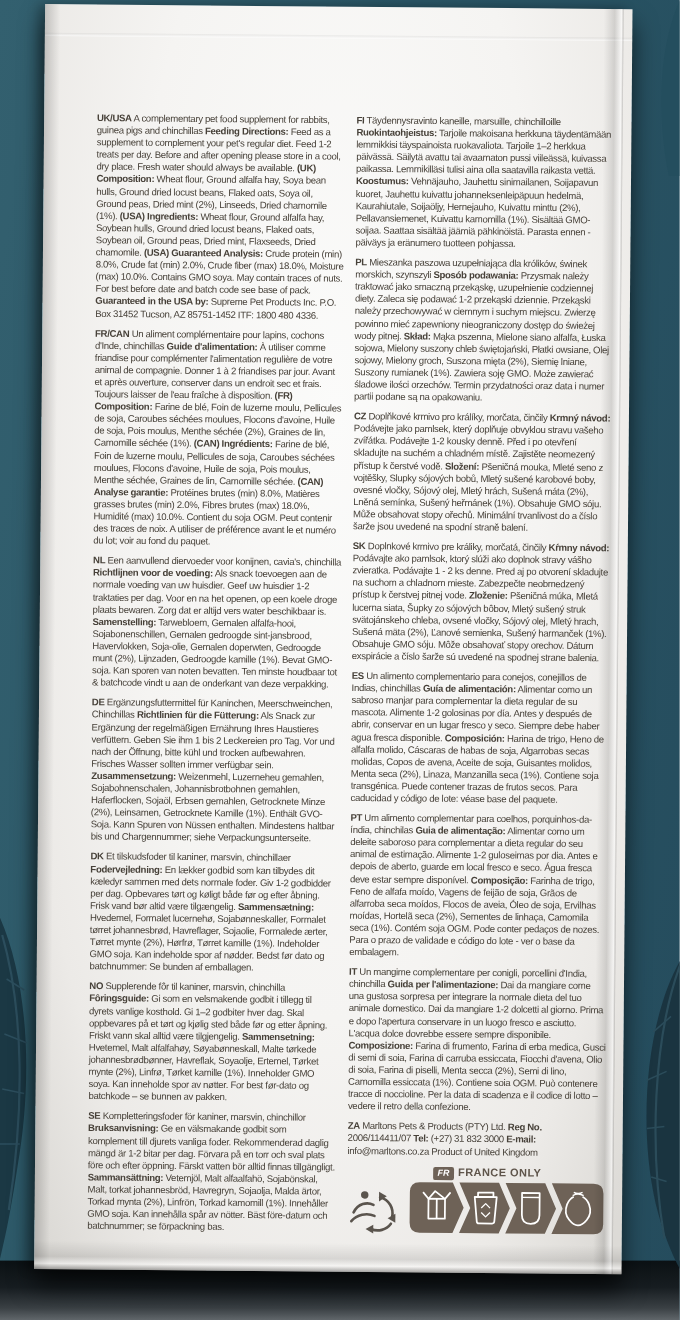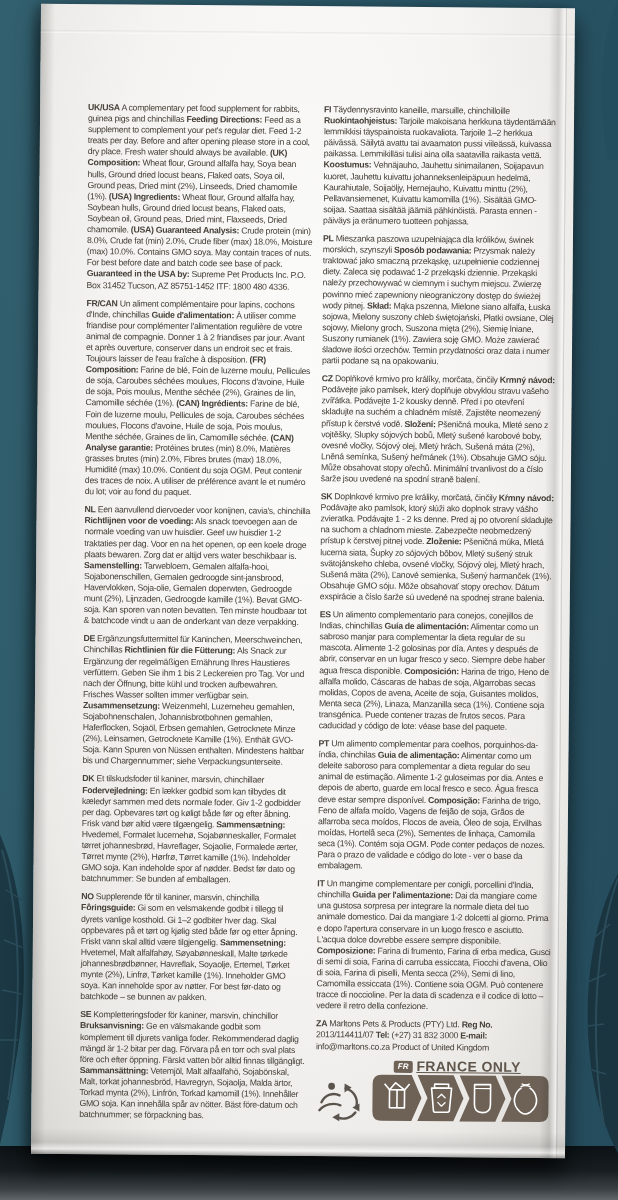--- a/index.html
+++ b/index.html
@@ -16,21 +16,21 @@
   .package .edge-left{position:absolute;top:0;bottom:0;left:0;width:14px;background:linear-gradient(90deg,rgba(0,0,0,.18),rgba(0,0,0,0));}
   .package .fold-bottom{position:absolute;left:0;right:0;bottom:0;height:26px;background:linear-gradient(180deg,rgba(0,0,0,0),rgba(0,0,0,.10) 55%,rgba(255,255,255,.4) 80%,rgba(0,0,0,.30) 100%);}
   .cols{position:relative;display:flex;gap:10px;padding:98px 16px 0 48px;color:#474139;}
   .col{flex:1 1 0;font-size:8.7px;line-height:11.1px;letter-spacing:-0.28px;text-align:left;}
   .col p{margin:0 0 7px 0;}
   .b{font-weight:bold;}
   .recycle-row{display:flex;align-items:flex-end;gap:8px;margin-top:8px;}
   .sortwrap{position:relative;}
   .fr-tab{display:flex;align-items:center;gap:4px;margin-left:22px;margin-bottom:1px;}
   .fr-badge{display:inline-block;background:#6e6257;color:#fff;font-weight:bold;font-size:8px;line-height:12px;padding:0 4px;border-radius:2px;letter-spacing:0;font-style:italic;}
-  .fr-text{color:#5f554b;font-weight:bold;font-size:14px;letter-spacing:.4px;text-decoration:underline;}
+  .fr-text{color:#5f554b;font-weight:bold;font-size:10px;letter-spacing:.4px;}
 </style>
 </head>
 <body>
 
 <div class="scene">
 
   <div class="floor"></div>
 
   <svg class="feather" style="left:-4px;bottom:40px;" width="44" height="330" viewBox="0 0 44 330">
     <path d="M2,0 C30,60 34,150 20,230 C14,270 8,300 0,330 L0,0 Z" fill="#1b3844"></path>
@@ -63,21 +63,21 @@
       </div>
 
       <div class="col">
         <p><span class="b">FI</span><span> Täydennysravinto kaneille, marsuille, chinchilloille </span><span class="b">Ruokintaohjeistus:</span><span> Tarjoile makoisana herkkuna täydentämään lemmikkisi täyspainoista ruokavaliota. Tarjoile 1–2 herkkua päivässä. Säilytä avattu tai avaamaton pussi viileässä, kuivassa paikassa. Lemmikilläsi tulisi aina olla saatavilla raikasta vettä. </span><span class="b">Koostumus:</span><span> Vehnäjauho, Jauhettu sinimailanen, Soijapavun kuoret, Jauhettu kuivattu johanneksenleipäpuun hedelmä, Kaurahiutale, Soijaöljy, Hernejauho, Kuivattu minttu (2%), Pellavansiemenet, Kuivattu kamomilla (1%). Sisältää GMO-soijaa. Saattaa sisältää jäämiä pähkinöistä. Parasta ennen -päiväys ja eränumero tuotteen pohjassa.</span></p>
         <p><span class="b">PL</span><span> Mieszanka paszowa uzupełniająca dla królików, świnek morskich, szynszyli </span><span class="b">Sposób podawania:</span><span> Przysmak należy traktować jako smaczną przekąskę, uzupełnienie codziennej diety. Zaleca się podawać 1-2 przekąski dziennie. Przekąski należy przechowywać w ciemnym i suchym miejscu. Zwierzę powinno mieć zapewniony nieograniczony dostęp do świeżej wody pitnej. </span><span class="b">Skład:</span><span> Mąka pszenna, Mielone siano alfalfa, Łuska sojowa, Mielony suszony chleb świętojański, Płatki owsiane, Olej sojowy, Mielony groch, Suszona mięta (2%), Siemię lniane, Suszony rumianek (1%). Zawiera soję GMO. Może zawierać śladowe ilości orzechów. Termin przydatności oraz data i numer partii podane są na opakowaniu.</span></p>
         <p><span class="b">CZ</span><span> Doplňkové krmivo pro králíky, morčata, činčily </span><span class="b">Krmný návod:</span><span> Podávejte jako pamlsek, který doplňuje obvyklou stravu vašeho zvířátka. Podávejte 1-2 kousky denně. Před i po otevření skladujte na suchém a chladném místě. Zajistěte neomezený přístup k čerstvé vodě. </span><span class="b">Složení:</span><span> Pšeničná mouka, Mleté seno z vojtěšky, Slupky sójových bobů, Mletý sušené karobové boby, ovesné vločky, Sójový olej, Mletý hrách, Sušená máta (2%), Lněná semínka, Sušený heřmánek (1%). Obsahuje GMO sóju. Může obsahovat stopy ořechů. Minimální trvanlivost do a číslo šarže jsou uvedené na spodní straně balení.</span></p>
         <p><span class="b">SK</span><span> Doplnkové krmivo pre králiky, morčatá, činčily </span><span class="b">Kŕmny návod:</span><span> Podávajte ako pamlsok, ktorý slúži ako doplnok stravy vášho zvieratka. Podávajte 1 - 2 ks denne. Pred aj po otvorení skladujte na suchom a chladnom mieste. Zabezpečte neobmedzený prístup k čerstvej pitnej vode. </span><span class="b">Zloženie:</span><span> Pšeničná múka, Mletá lucerna siata, Šupky zo sójových bôbov, Mletý sušený struk svätojánskeho chleba, ovsené vločky, Sójový olej, Mletý hrach, Sušená mäta (2%), Ľanové semienka, Sušený harmanček (1%). Obsahuje GMO sóju. Môže obsahovať stopy orechov. Dátum exspirácie a číslo šarže sú uvedené na spodnej strane balenia.</span></p>
         <p><span class="b">ES</span><span> Un alimento complementario para conejos, conejillos de Indias, chinchillas </span><span class="b">Guía de alimentación:</span><span> Alimentar como un sabroso manjar para complementar la dieta regular de su mascota. Alimente 1-2 golosinas por día. Antes y después de abrir, conservar en un lugar fresco y seco. Siempre debe haber agua fresca disponible. </span><span class="b">Composición:</span><span> Harina de trigo, Heno de alfalfa molido, Cáscaras de habas de soja, Algarrobas secas molidas, Copos de avena, Aceite de soja, Guisantes molidos, Menta seca (2%), Linaza, Manzanilla seca (1%). Contiene soja transgénica. Puede contener trazas de frutos secos. Para caducidad y código de lote: véase base del paquete.</span></p>
         <p><span class="b">PT</span><span> Um alimento complementar para coelhos, porquinhos-da-índia, chinchilas </span><span class="b">Guia de alimentação:</span><span> Alimentar como um deleite saboroso para complementar a dieta regular do seu animal de estimação. Alimente 1-2 guloseimas por dia. Antes e depois de aberto, guarde em local fresco e seco. Água fresca deve estar sempre disponível. </span><span class="b">Composição:</span><span> Farinha de trigo, Feno de alfafa moído, Vagens de feijão de soja, Grãos de alfarroba seca moídos, Flocos de aveia, Óleo de soja, Ervilhas moídas, Hortelã seca (2%), Sementes de linhaça, Camomila seca (1%). Contém soja OGM. Pode conter pedaços de nozes. Para o prazo de validade e código do lote - ver o base da embalagem.</span></p>
         <p><span class="b">IT</span><span> Un mangime complementare per conigli, porcellini d'India, chinchilla </span><span class="b">Guida per l'alimentazione:</span><span> Dai da mangiare come una gustosa sorpresa per integrare la normale dieta del tuo animale domestico. Dai da mangiare 1-2 dolcetti al giorno. Prima e dopo l'apertura conservare in un luogo fresco e asciutto. L'acqua dolce dovrebbe essere sempre disponibile. </span><span class="b">Composizione:</span><span> Farina di frumento, Farina di erba medica, Gusci di semi di soia, Farina di carruba essiccata, Fiocchi d'avena, Olio di soia, Farina di piselli, Menta secca (2%), Semi di lino, Camomilla essiccata (1%). Contiene soia OGM. Può contenere tracce di noccioline. Per la data di scadenza e il codice di lotto – vedere il retro della confezione.</span></p>
-        <p><span class="b">ZA</span><span> Marltons Pets &amp; Products (PTY) Ltd. </span><span class="b">Reg No.</span><span> 2013/114411/07 </span><span class="b">Tel:</span><span> (+27) 31 832 3000 </span><span class="b">E-mail:</span><span> info@marltons.co.za Product of United Kingdom</span></p>
+        <p><span class="b">ZA</span><span> Marltons Pets &amp; Products (PTY) Ltd. </span><span class="b">Reg No.</span><span> 2006/114411/07 </span><span class="b">Tel:</span><span> (+27) 31 832 3000 </span><span class="b">E-mail:</span><span> info@marltons.co.za Product of United Kingdom</span></p>
 
         <div class="recycle-row">
           <svg width="48" height="48" viewBox="0 0 48 48">
             <g stroke="#5a544d" stroke-width="2.4" fill="none" stroke-linecap="round">
               <circle cx="16" cy="10" r="3.4" fill="#5a544d" stroke="none"></circle>
               <path d="M6,26 C10,18 18,16 24,19"></path>
               <path d="M4,34 C9,28 18,26 25,29"></path>
               <path d="M30,12 A15,15 0 0 1 41,30"></path>
               <path d="M40,36 A15,15 0 0 1 22,41"></path>
             </g>

